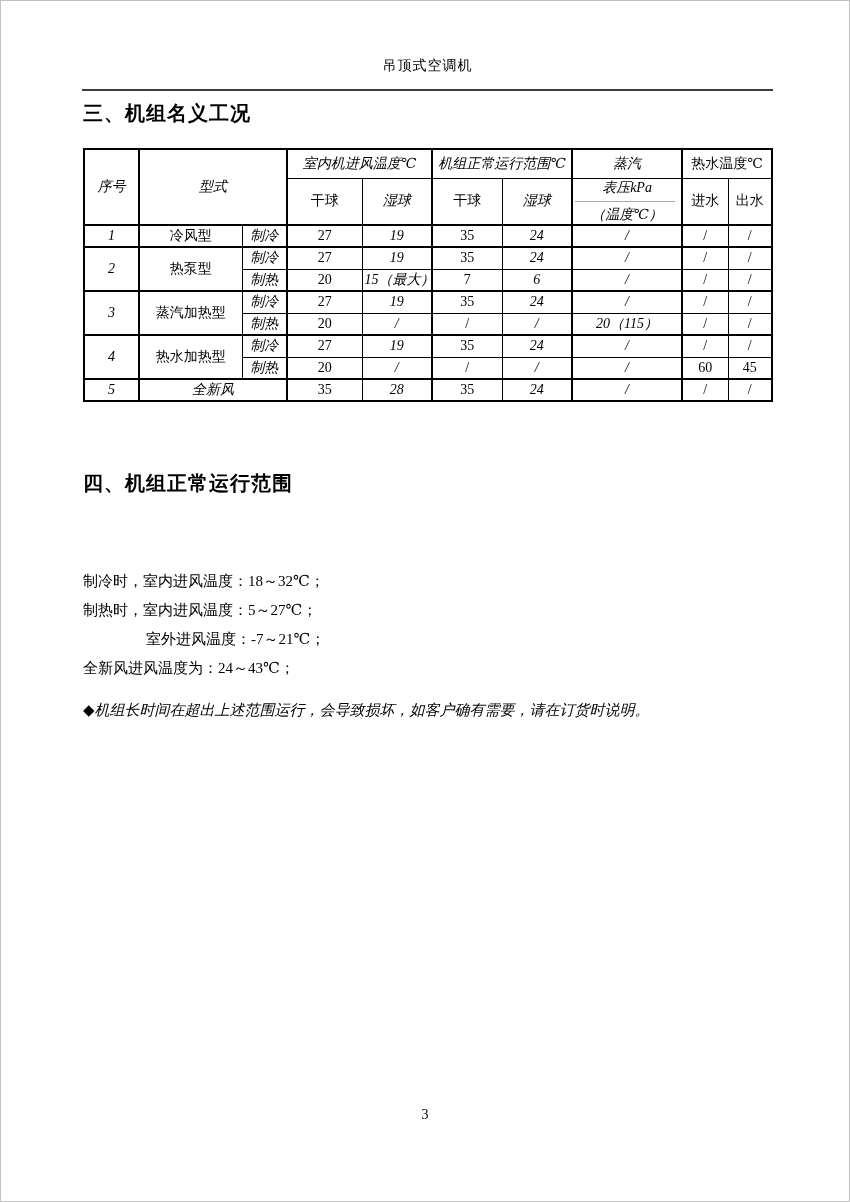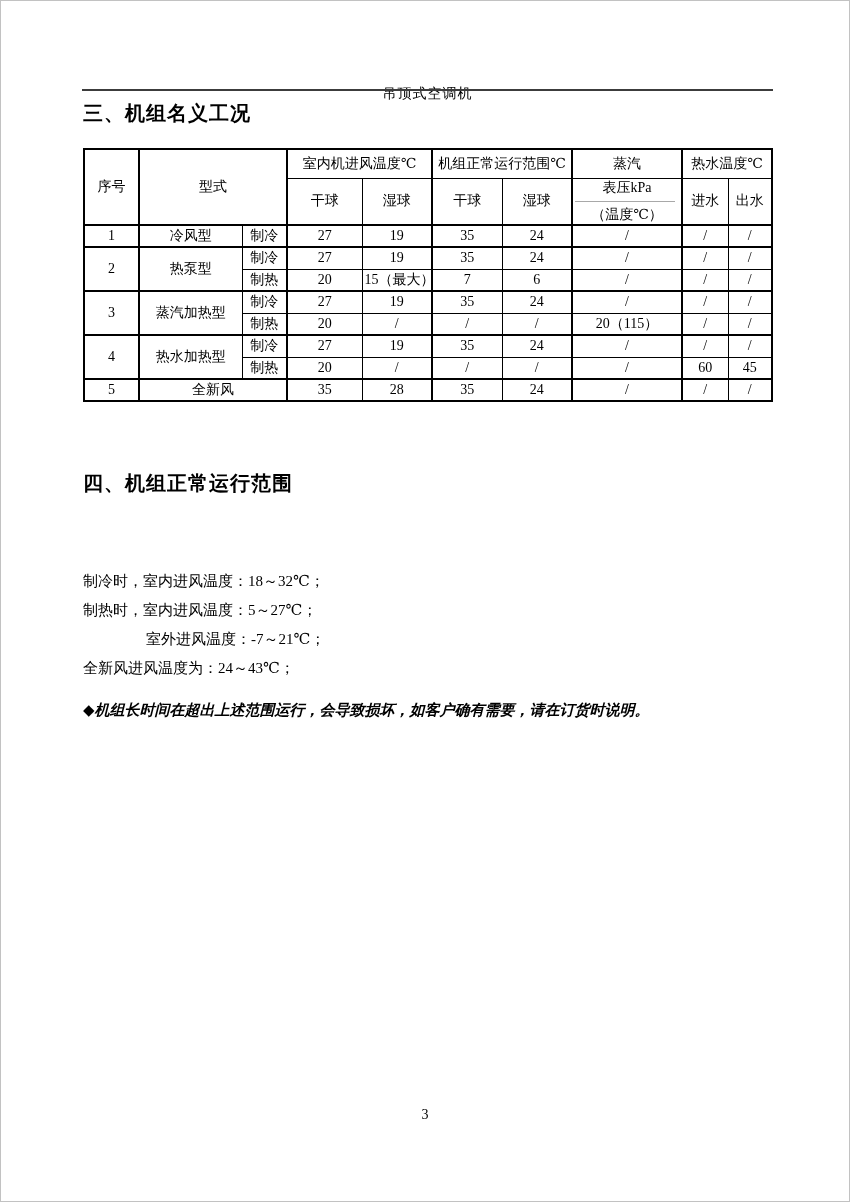--- a/index.html
+++ b/index.html
@@ -8,21 +8,21 @@
     width:850px; height:1202px;
     margin:0 auto;
     background:#ffffff;
     border:1px solid #c2c2c2;
     box-sizing:border-box;
     font-family:"Liberation Serif","DejaVu Serif",serif;
     color:#000;
     overflow:hidden;
   }
   .doc-header {
-    position:absolute; top:84px; left:81px; width:691px;
+    position:absolute; top:56px; left:81px; width:691px;
     text-align:center; font-size:14px; letter-spacing:1px;
   }
   .header-rule {
     position:absolute; top:88px; left:81px; width:691px; height:2px;
     background:#3c3c3c;
   }
   .sec-title {
     position:absolute; left:82px;
     font-size:20px; font-weight:bold; letter-spacing:1px;
   }
@@ -40,38 +40,38 @@
     padding:0 2px;
     text-align:center; vertical-align:middle;
     font-weight:normal;
     white-space:nowrap;
     overflow:hidden;
   }
   table.spec { border:2px solid #000; }
   tr.h1 { height:29px; }
   tr.h2 { height:47px; }
   tr.dr { height:22px; }
-  .br2 { border-right-width:2px !important; }
+  .br2 { border-right-width:2px !important;font-style:italic; }
   .bb2 { border-bottom-width:2px !important; }
   .steam-divider {
     border:0; border-top:1px solid #a8a8a8;
     width:96%; margin:4px auto 4px 0; height:0;
   }
   .steam-cell div { line-height:18px; }
 
   .sec4-body {
     position:absolute; top:532px; left:82px; width:690px;
     font-size:15px;
     margin-top:34px;
   }
   .op-line { line-height:29px; }
   .op-line.indent { padding-left:63px; }
   .note-line {
     margin-top:15px;
-    font-weight:bold; font-style:italic;
+    font-weight:normal; font-style:italic;
     font-size:15px; line-height:24px;
   }
   .page-number {
     position:absolute; top:1106px; left:0; width:100%;
     text-align:center; font-size:14px;
   }
 </style>
 </head>
 <body>
 

